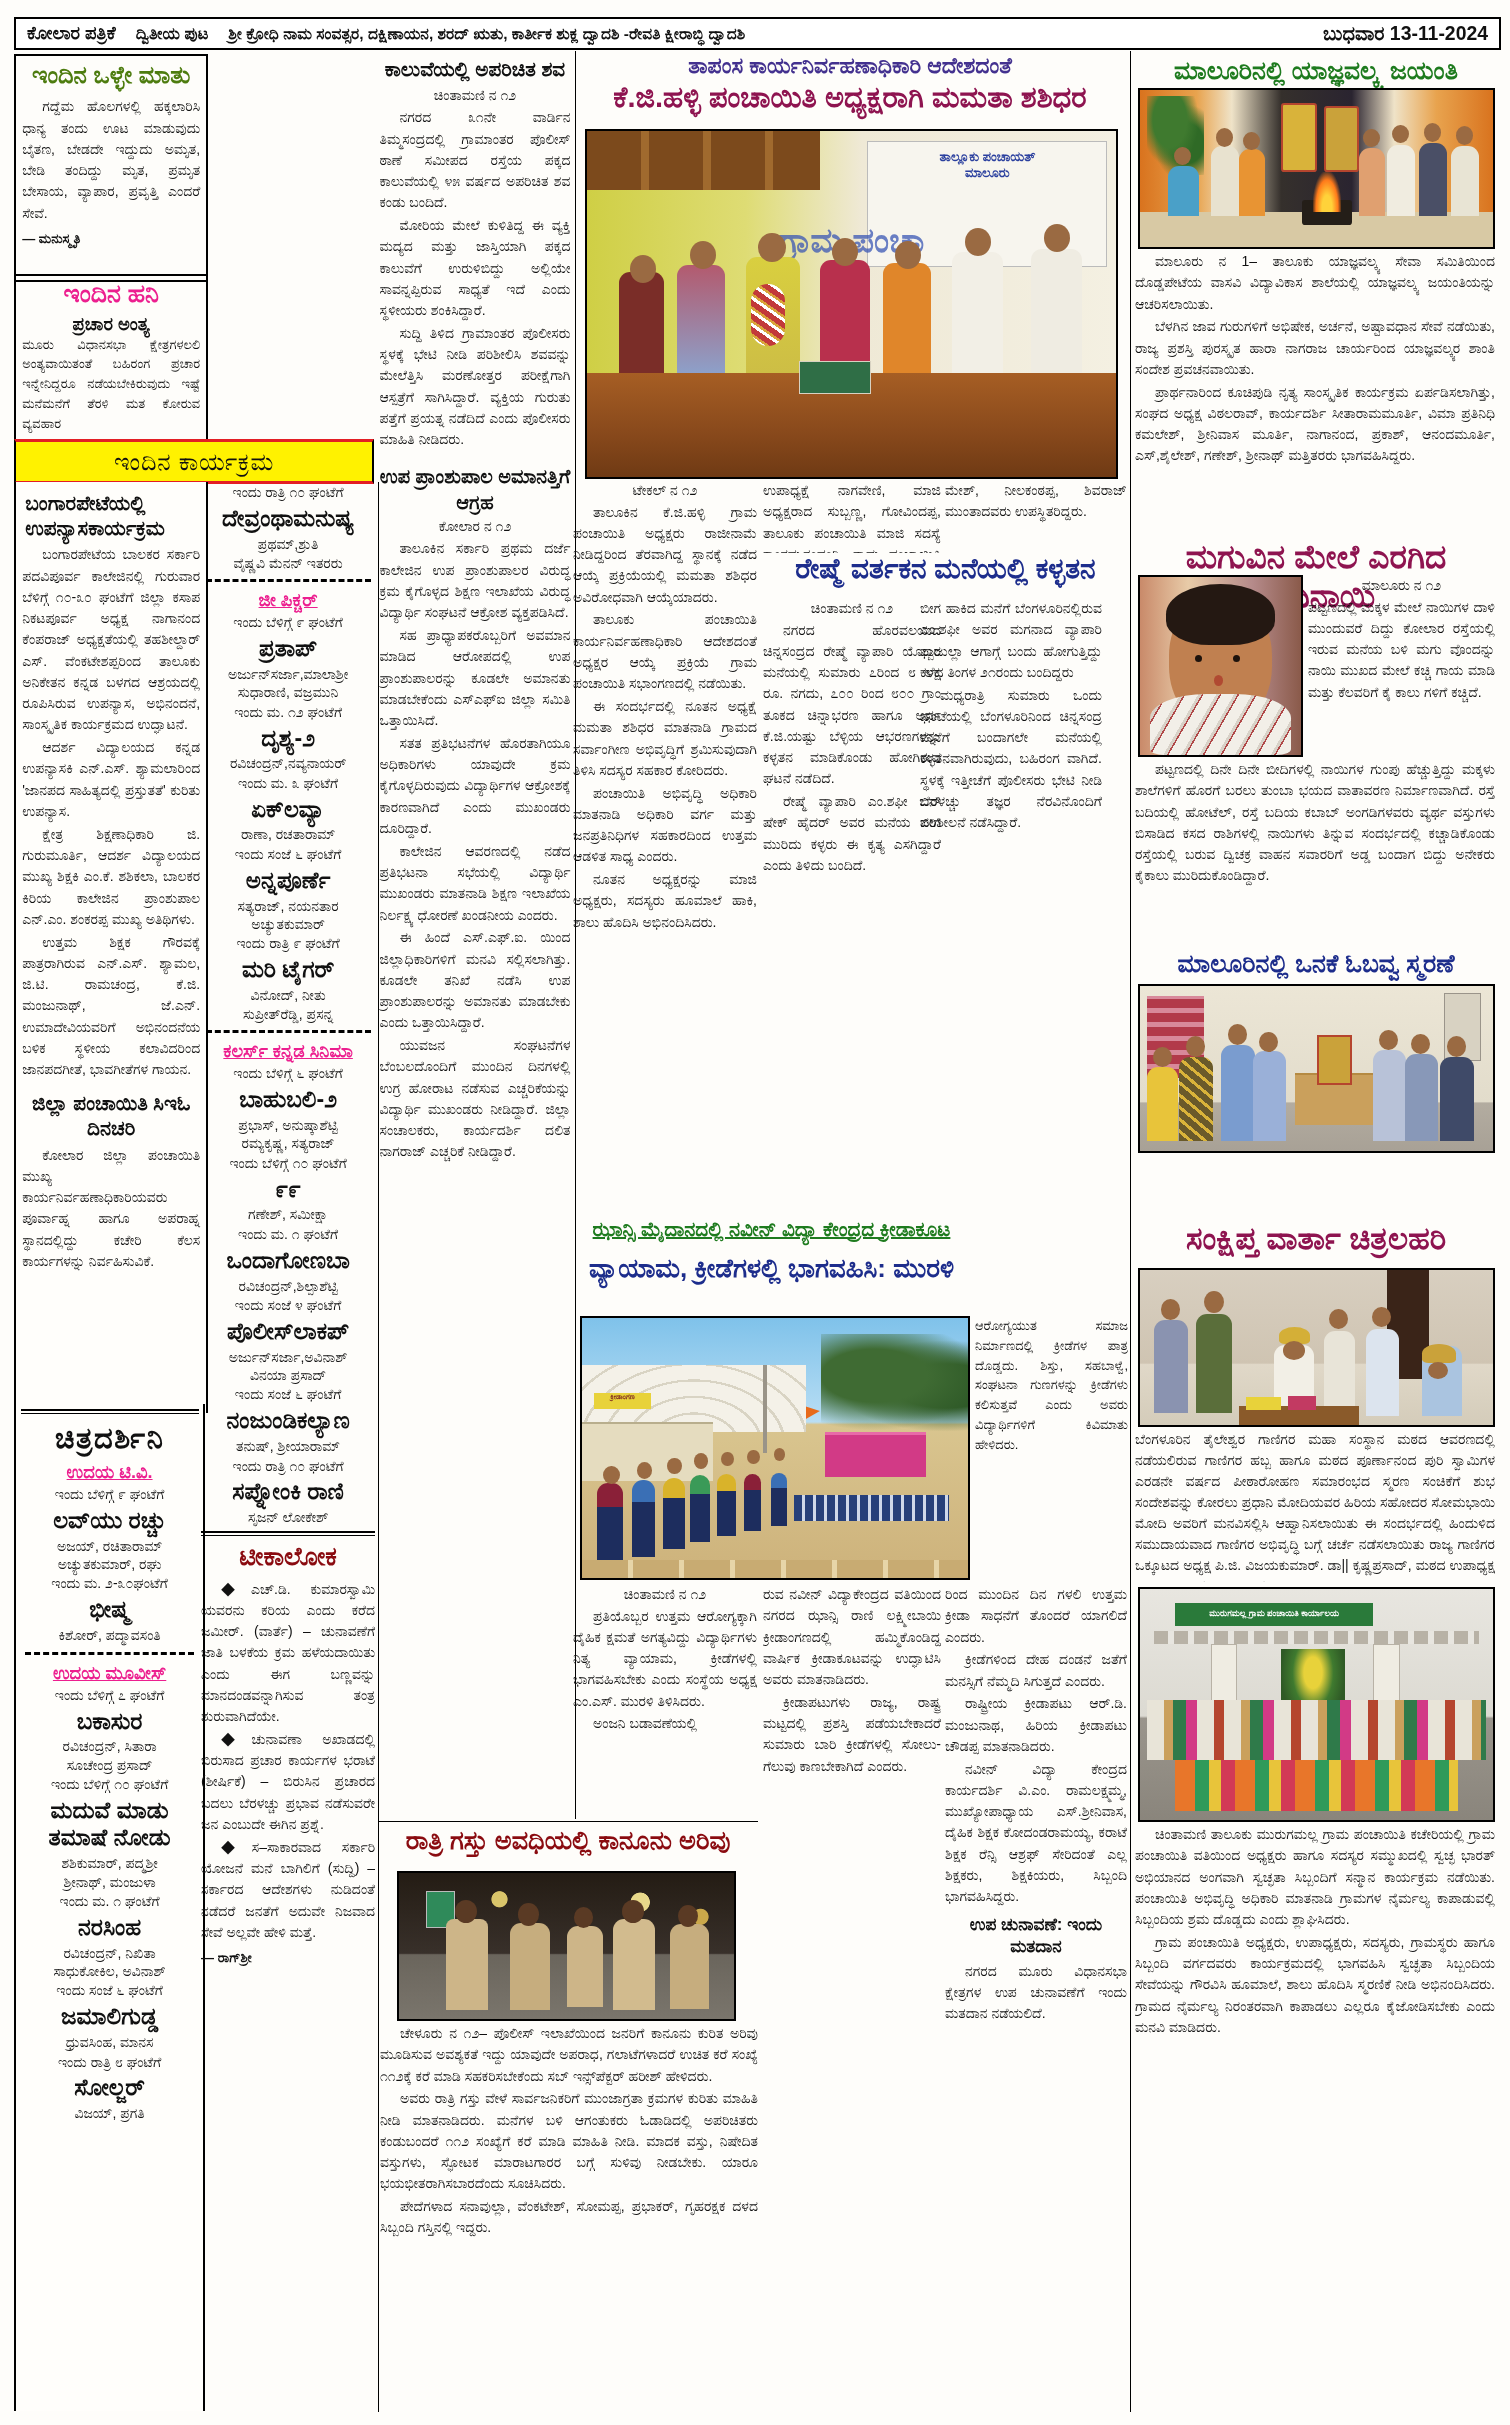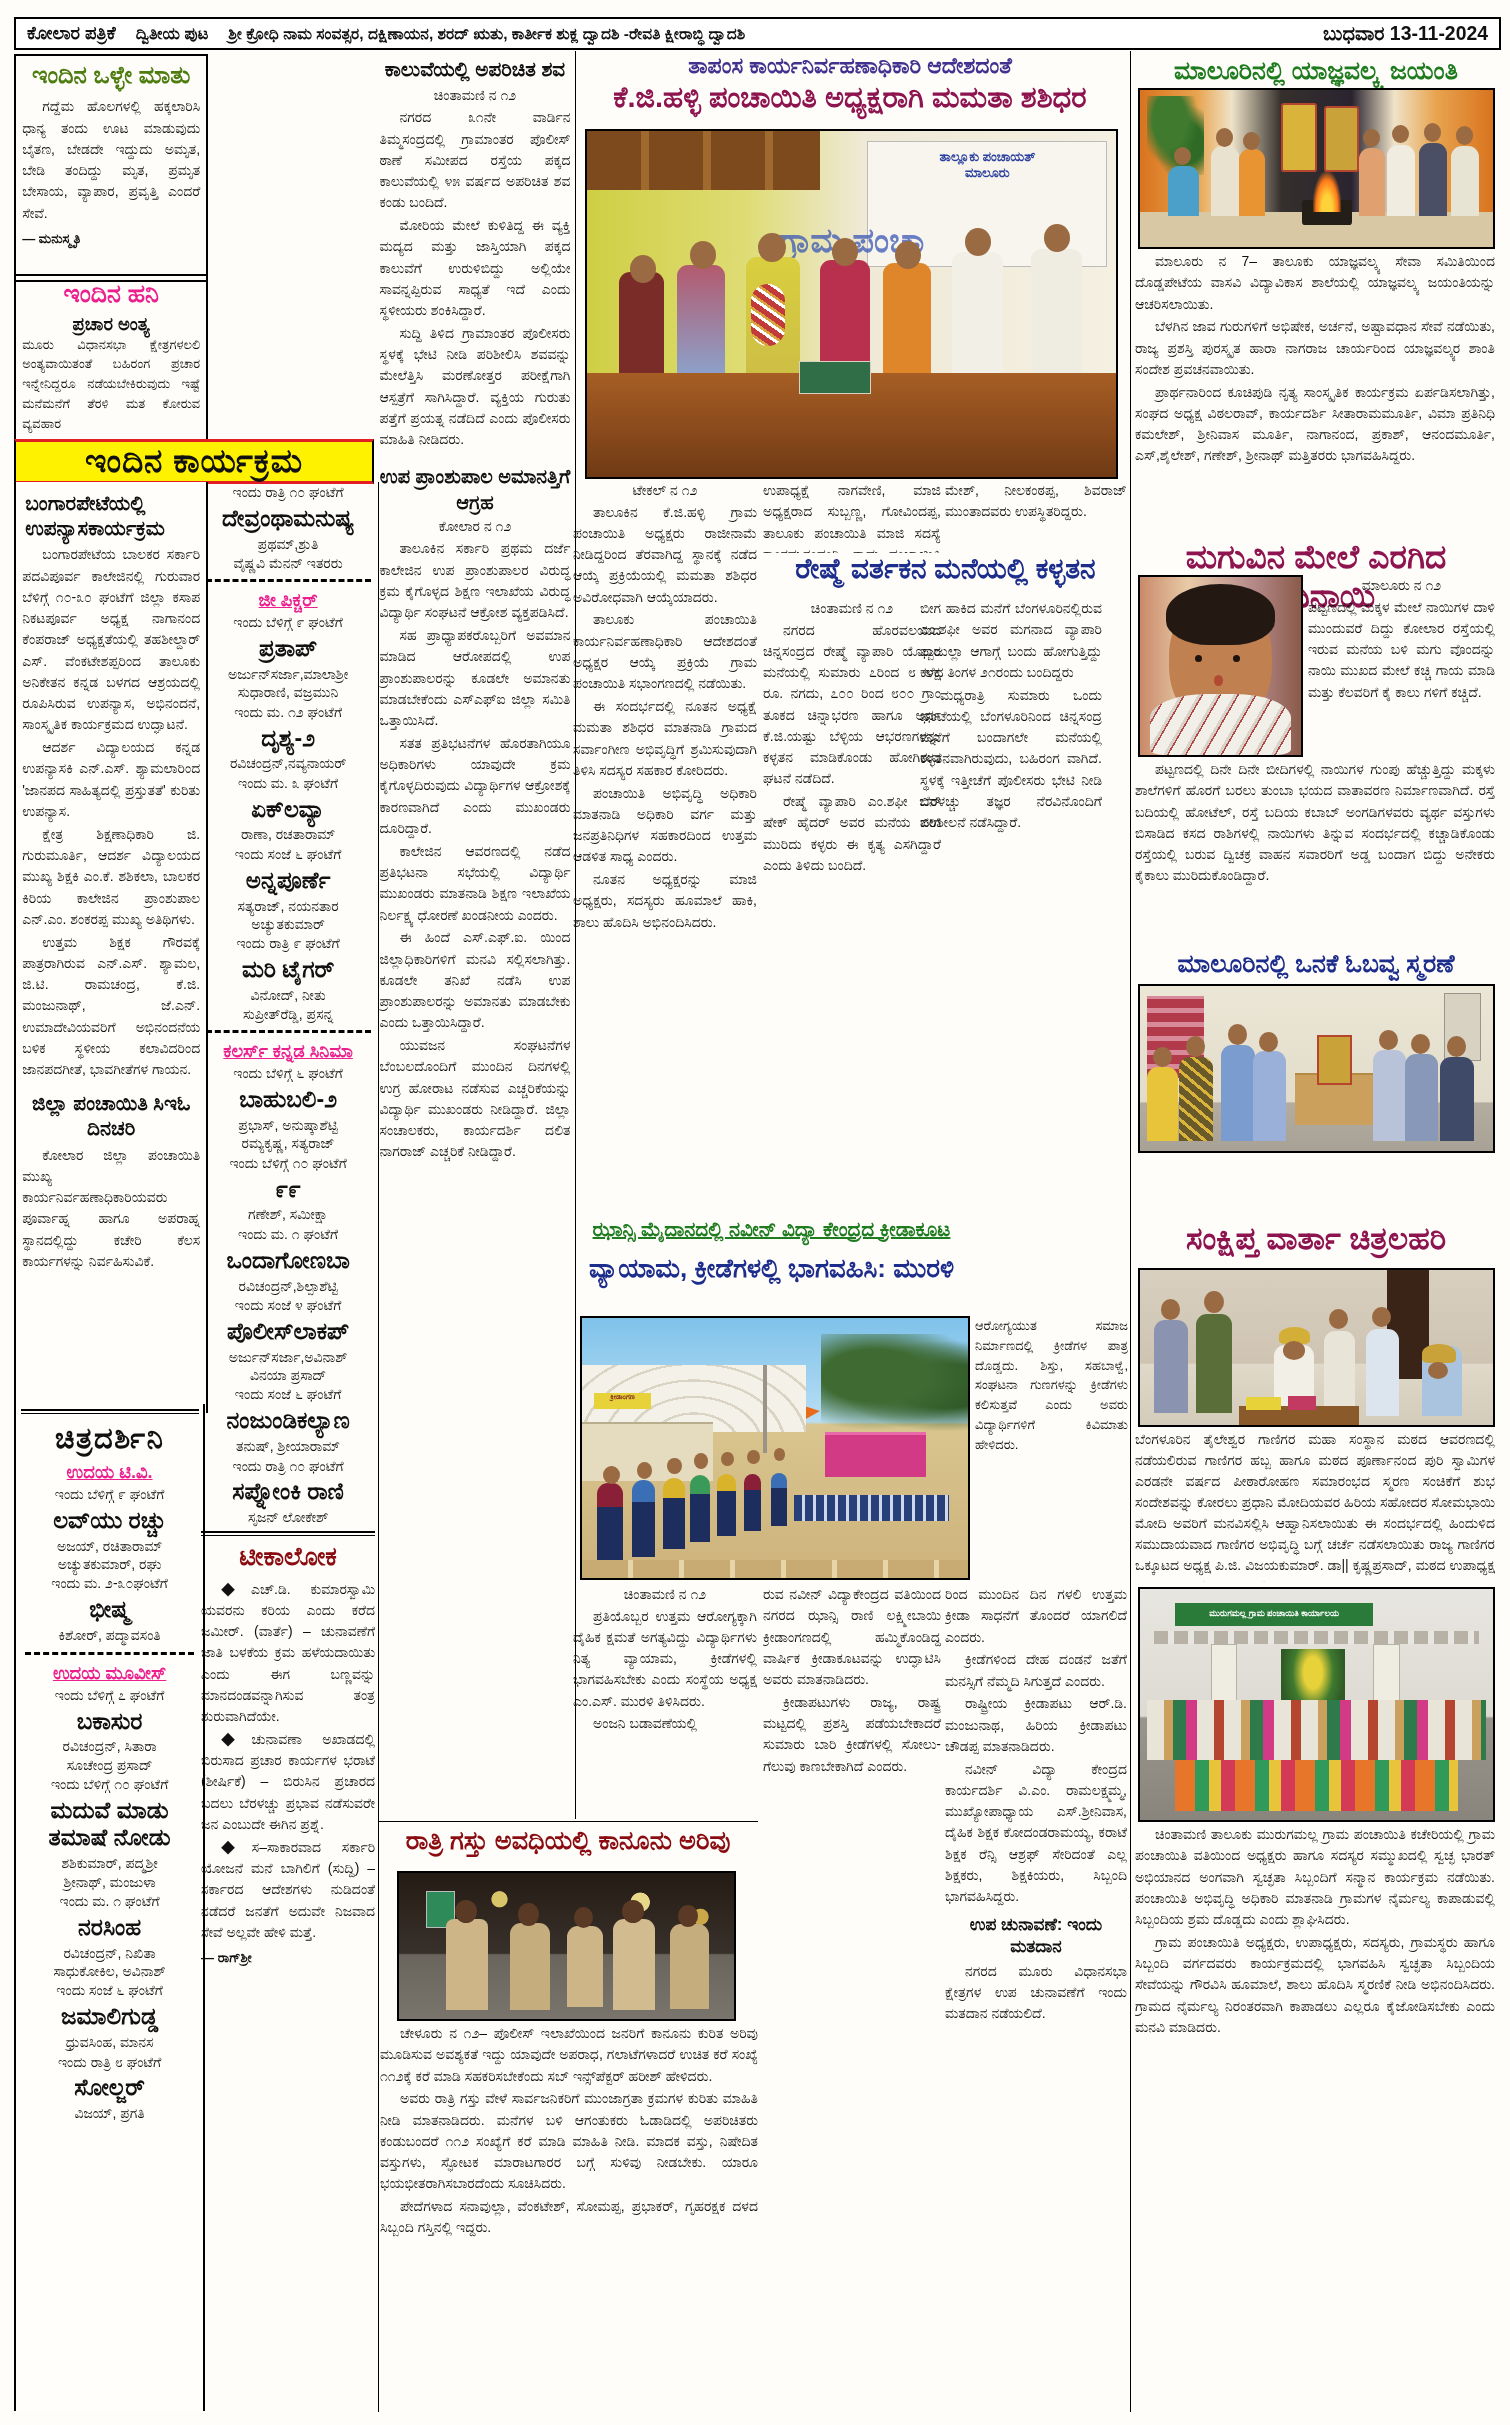--- a/index.html
+++ b/index.html
@@ -15,21 +15,21 @@
   .mh-date{font-weight:bold;font-size: 19.4px;margin-left:auto;}
   
   .para{font-size:14px;line-height:1.52;text-align:justify;text-indent:20px;margin:0 0 1.5px 0;word-break:break-word;}
   .dateline{font-size:14px;text-align:center;margin:1.5px 0 3.1px 0;}
   .h-center{text-align:center;font-weight:bold;}
   .sign{font-weight:bold;text-align:left;font-size:13px;margin-top:7px;}
   
   .gw-title{color:#4d7c0f;font-size:24px;}
   .honey-title{color:#ec1f8f;font-size:25px;}
   .honey-sub{font-size:18px;margin-top:4.6px;}
-  .banner{background:#fff200;border-top:3.9px solid #e31e24;border-bottom:3.9px solid #e31e24;border-left:2.3px solid #000;border-right:2.3px solid #000;display:flex;align-items:center;justify-content:center;font-weight:bold;font-size:33px;letter-spacing:0.8px;}
+  .banner{background:#fff200;border-top:3.9px solid #e31e24;border-bottom:3.9px solid #e31e24;border-left:2.3px solid #000;border-right:2.3px solid #000;display:flex;align-items:center;justify-content:center;font-weight:normal;font-size:24px;letter-spacing:0.8px;}
   .railL{border-left:2.3px solid #000;border-right:2.3px solid #000;background:#fffefb;}
   .rail-title{font-weight:bold;font-size:20px;margin:4.6px 3.1px 3.1px 3.1px;text-align:center;line-height:1.25;}
   .rail-title.left{text-align:left;}
   .rule-double{border-top:2.3px solid #000;border-bottom:1.5px solid #000;height:2.3px;margin:4.6px 0;}
   .cine-title{font-size:29px;letter-spacing:1.5px;margin:7.7px 0 6.2px 0;}
   
   .l-ch{color:#ec1f8f;font-weight:bold;text-decoration:underline;font-size:18px;text-align:center;margin:5.4px 0 3.1px 0;}
   .l-time{font-size:14px;text-align:center;margin:2.3px 0;}
   .l-film{font-weight:bold;font-size:23px;text-align:center;margin:3.9px 0;}
   .l-cast{font-size:14px;text-align:center;margin:1.5px 0;}
@@ -364,21 +364,21 @@
       <div class="head" style="left:63.3%;bottom:64%;width:16.3px;height:18px"></div>
     <div class="fig" style="left:70%;bottom:20%;width:28px;height:71px;background:#f0ece0"></div>
       <div class="head" style="left:71.4%;bottom:66%;width:17px;height:18.6px"></div>
     <div class="fig" style="left:79%;bottom:20%;width:28px;height:73px;background:#4a4f66"></div>
       <div class="head" style="left:80.4%;bottom:67%;width:17px;height:18.6px"></div>
     <div class="fig" style="left:88%;bottom:20%;width:28px;height:70px;background:#e8e4d4"></div>
       <div class="head" style="left:89.4%;bottom:65%;width:17px;height:18.6px"></div>
   </div>
   <div class="abs clip" style="left:1135px;top:251px;width:360px;height:284px">
     <div>
-        <div class="para">ಮಾಲೂರು ನ 7– ತಾಲೂಕು ಯಾಜ್ಞವಲ್ಕ್ಯ ಸೇವಾ ಸಮಿತಿಯಿಂದ ದೊಡ್ಡಪೇಟೆಯ ವಾಸವಿ ವಿದ್ಯಾವಿಕಾಸ ಶಾಲೆಯಲ್ಲಿ ಯಾಜ್ಞವಲ್ಕ್ಯ ಜಯಂತಿಯನ್ನು ಆಚರಿಸಲಾಯಿತು.</div>
+        <div class="para">ಮಾಲೂರು ನ 1– ತಾಲೂಕು ಯಾಜ್ಞವಲ್ಕ್ಯ ಸೇವಾ ಸಮಿತಿಯಿಂದ ದೊಡ್ಡಪೇಟೆಯ ವಾಸವಿ ವಿದ್ಯಾವಿಕಾಸ ಶಾಲೆಯಲ್ಲಿ ಯಾಜ್ಞವಲ್ಕ್ಯ ಜಯಂತಿಯನ್ನು ಆಚರಿಸಲಾಯಿತು.</div>
         <div class="para">ಬೆಳಗಿನ ಜಾವ ಗುರುಗಳಿಗೆ ಅಭಿಷೇಕ, ಅರ್ಚನೆ, ಅಷ್ಟಾವಧಾನ ಸೇವೆ ನಡೆಯಿತು, ರಾಜ್ಯ ಪ್ರಶಸ್ತಿ ಪುರಸ್ಕೃತ ಹಾರಾ ನಾಗರಾಜ ಚಾರ್ಯರಿಂದ ಯಾಜ್ಞವಲ್ಕ್ಯರ ಶಾಂತಿ ಸಂದೇಶ ಪ್ರವಚನವಾಯಿತು.</div>
         <div class="para">ಪ್ರಾರ್ಥನಾರಿಂದ ಕೂಚಿಪುಡಿ ನೃತ್ಯ ಸಾಂಸ್ಕೃತಿಕ ಕಾರ್ಯಕ್ರಮ ಏರ್ಪಡಿಸಲಾಗಿತ್ತು, ಸಂಘದ ಅಧ್ಯಕ್ಷ ವಿಠಲರಾವ್, ಕಾರ್ಯದರ್ಶಿ ಸೀತಾರಾಮಮೂರ್ತಿ, ವಿಮಾ ಪ್ರತಿನಿಧಿ ಕಮಲೇಶ್, ಶ್ರೀನಿವಾಸ ಮೂರ್ತಿ, ನಾಗಾನಂದ, ಪ್ರಕಾಶ್, ಆನಂದಮೂರ್ತಿ, ಎಸ್,ಶೈಲೇಶ್, ಗಣೇಶ್, ಶ್ರೀನಾಥ್ ಮತ್ತಿತರರು ಭಾಗವಹಿಸಿದ್ದರು.</div>
       </div>
   </div>
 
   <div class="abs h-center hl-maroon" style="left:1135px;top:538px;width:362px;font-size:33px">ಮಗುವಿನ ಮೇಲೆ ಎರಗಿದ ಬೀದಿನಾಯಿ</div>
   <div class="photo" style="left:1138px;top:575px;width:161px;height:178px">
     <div class="ph" style="inset:0;background:linear-gradient(90deg,#c98a6a 0%,#e8cba8 30%,#b58a8a 70%,#8a5a4a 100%)"></div>
     <div class="ph" style="left:18%;top:10%;width:64%;height:74%;border-radius:46%;background:#c08050"></div>
     <div class="ph" style="left:16%;top:4%;width:68%;height:34%;border-radius:50% 50% 40% 40%;background:#241812"></div>

